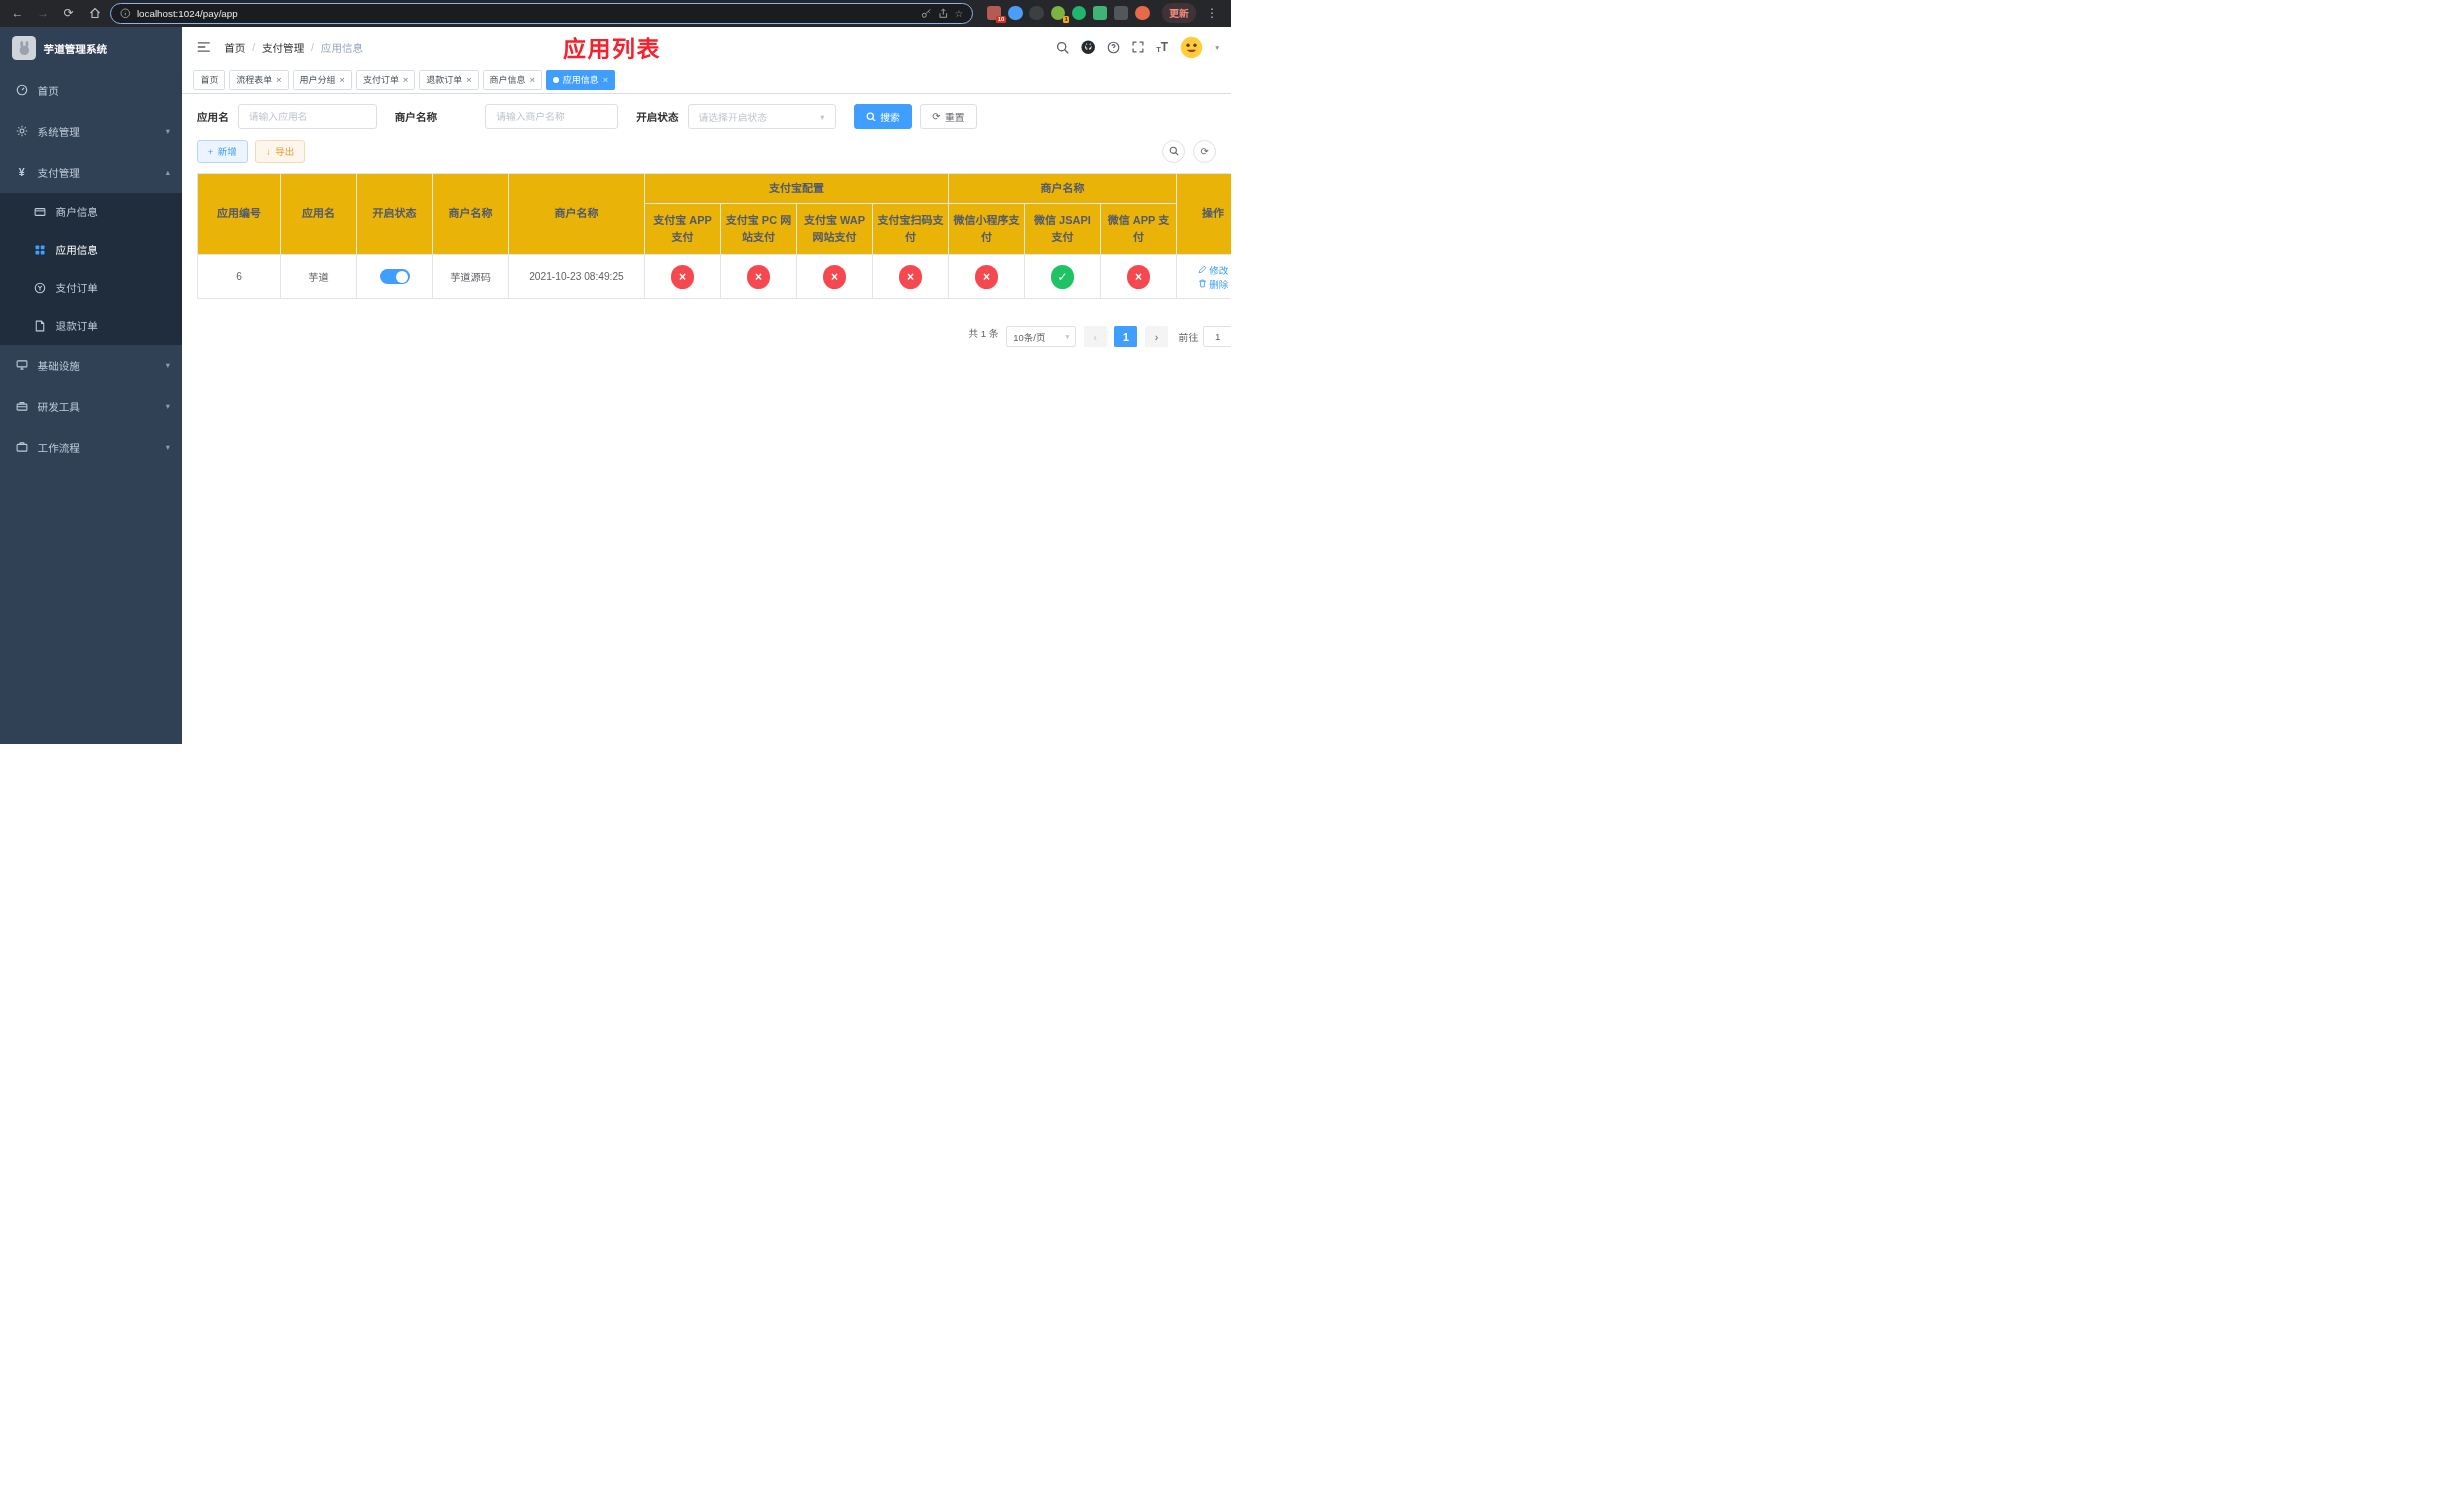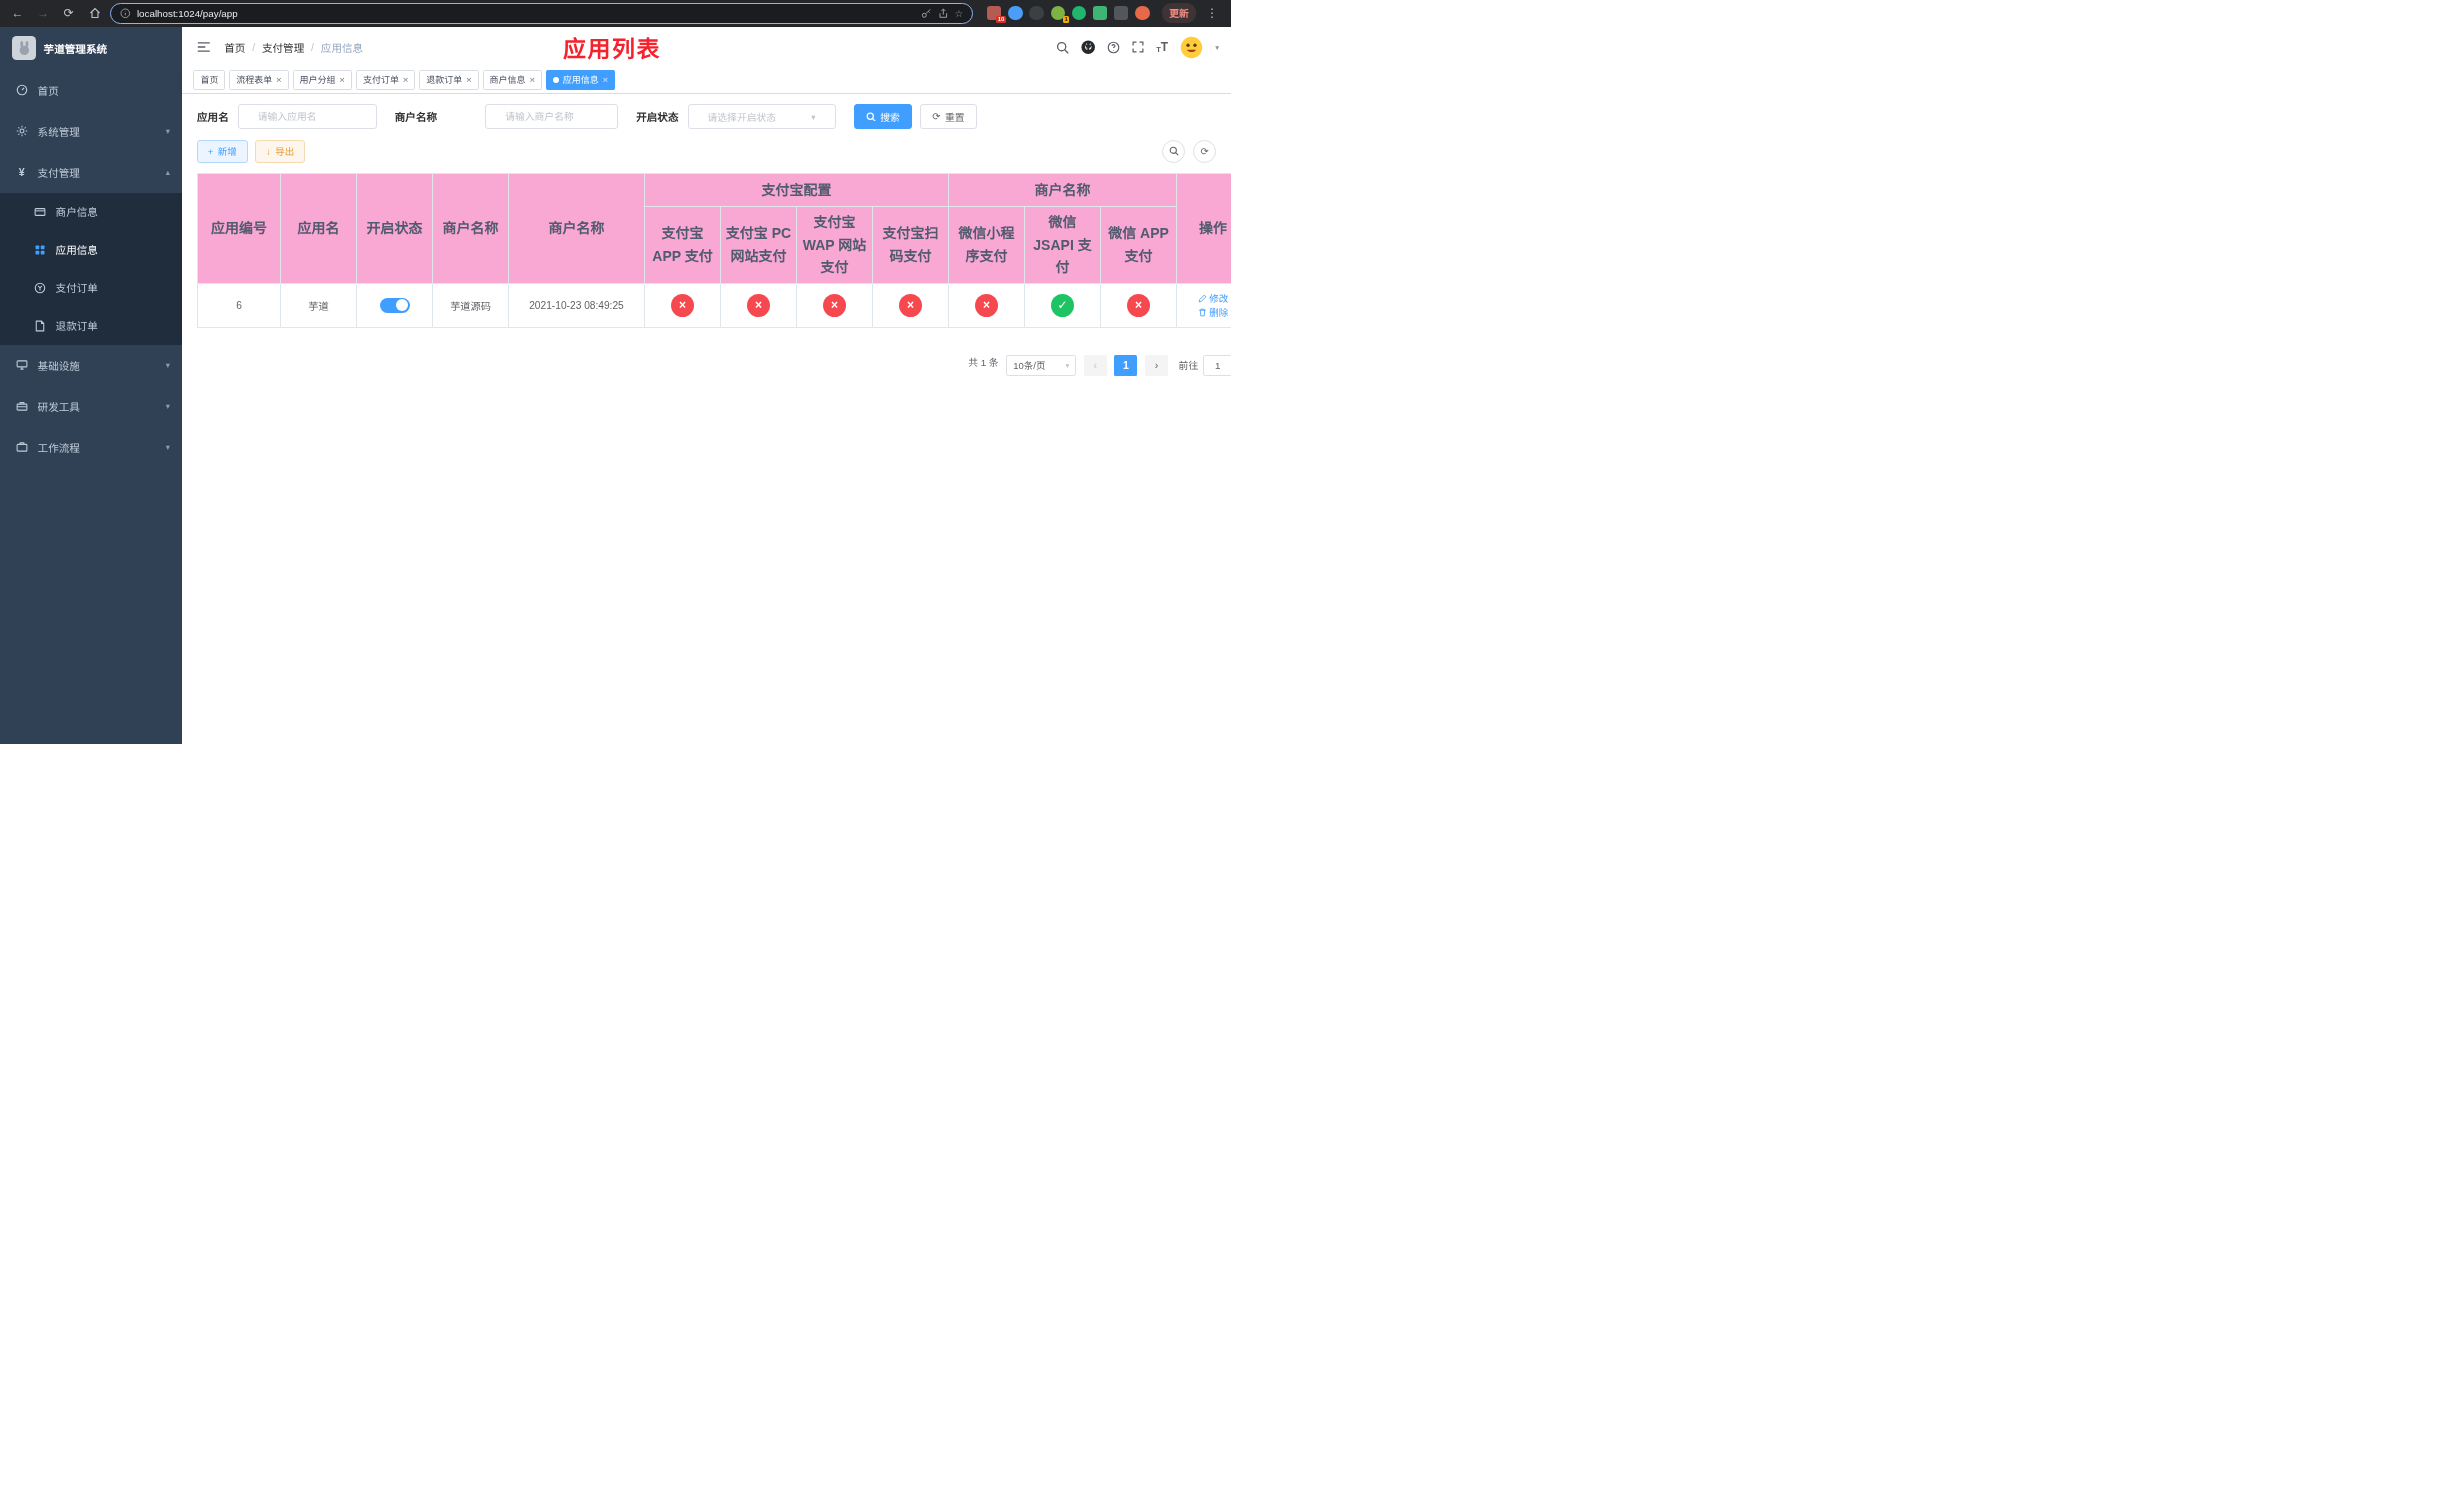--- a/index.html
+++ b/index.html
@@ -60,41 +60,41 @@
   .tag.active{background:#409eff;border-color:#409eff;color:#fff}
   .tag.active .dot{display:inline-block;width:6px;height:6px;border-radius:50%;background:#fff}
   .tag .close{font-size:9.8px;line-height:1;color:inherit;opacity:.75;cursor:pointer}
 
   
   .content{flex:1;padding:10.6px 15px;background:#fff;overflow:hidden}
 
   .filter-row{display:flex;align-items:center;flex-wrap:nowrap}
   .f-group{display:flex;align-items:center;margin-right:18px}
   .f-label{font-size:10.6px;font-weight:700;color:#303133;margin-right:9px;white-space:nowrap}
-  .inp{height:25px;border:0.8px solid #dcdfe6;border-radius:3px;padding:0 19px;font-size:9.8px;color:#606266;outline:none;background:#fff;font-family:inherit}
+  .inp{height:25px;border:0.8px solid #dcdfe6;border-radius:3px;padding:0 10px;font-size:9.8px;color:#606266;outline:none;background:#fff;font-family:inherit}
   .inp::placeholder{color:#bfc4cc}
   .select-input{display:flex;align-items:center;justify-content:space-between;cursor:pointer;width:148px}
   .select-input .ph{color:#bfc4cc}
   .select-input .sel-caret{color:#c0c4cc;font-size:8.3px}
 
   .btn{height:25px;padding:0 11.4px;border-radius:3px;font-size:9.8px;display:inline-flex;align-items:center;gap:4.5px;border:0.8px solid #dcdfe6;background:#fff;color:#606266;cursor:pointer;font-family:inherit;white-space:nowrap}
   .btn-primary{background:#409eff;border-color:#409eff;color:#fff}
   .btn + .btn{margin-left:7.6px}
 
   .action-row{display:flex;align-items:center;margin-top:10.6px}
   .btn-sm{height:23px;padding:0 9.8px;font-size:9.5px}
   .btn-plain-primary{background:#ecf5ff;border-color:#b3d8ff;color:#409eff}
   .btn-plain-warning{background:#fdf6ec;border-color:#f5dab1;color:#e6a23c}
   .action-right{margin-left:auto;display:flex;gap:7.6px}
   .circle-btn{width:23px;height:23px;border-radius:50%;border:0.8px solid #dcdfe6;background:#fff;color:#606266;display:flex;align-items:center;justify-content:center;cursor:pointer}
 
   
   table{border-collapse:collapse;table-layout:fixed;width:1050px;margin-top:10.6px}
   th,td{border:0.8px solid #dfe6ec;text-align:center;vertical-align:middle}
-  thead th{background:#f9a8d4;color:#515a6e;font-weight:700;font-size:14px;padding:4.5px 3px;line-height:1.6}
+  thead th{background:#eab308;color:#515a6e;font-weight:700;font-size:11px;padding:4.5px 3px;line-height:1.6}
   .group-row th{height:30px}
   .sub-row th{height:51px}
   tbody td{height:44px;color:#606266;font-size:10.2px;background:#fff}
   .switch{display:inline-block;width:30px;height:15px;border-radius:7.6px;background:#409eff;position:relative;cursor:pointer;vertical-align:middle}
   .switch::after{content:"";position:absolute;top:1.5px;right:1.5px;width:12px;height:12px;border-radius:50%;background:#fff}
   .cfg{display:inline-flex;align-items:center;justify-content:center;width:23.5px;height:23.5px;border-radius:50%;color:#fff;font-size:12px;font-weight:700;cursor:default}
   .cfg.fail{background:#f5494f}
   .cfg.success{background:#1ec364}
   .op-link{color:#409eff;font-size:9.5px;cursor:pointer;display:inline-flex;align-items:center;gap:2.3px;margin:0 3.8px;white-space:nowrap}
 

